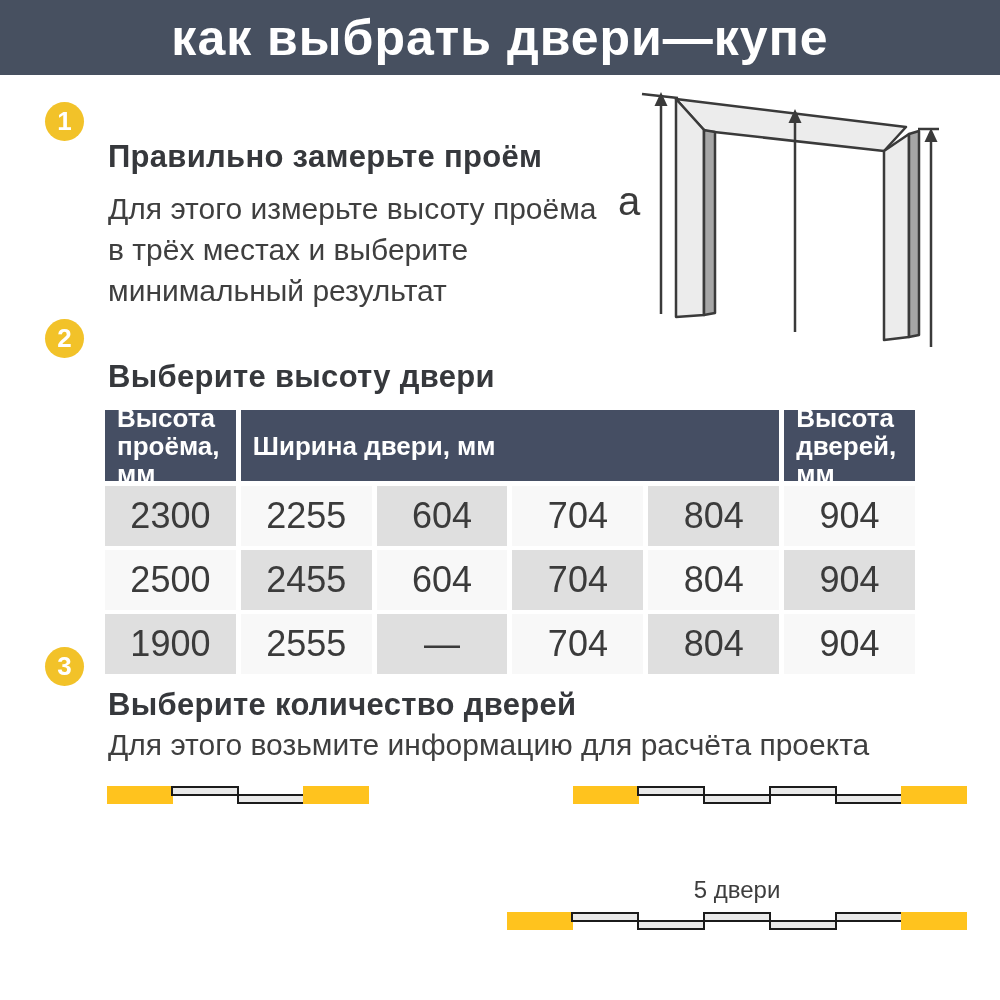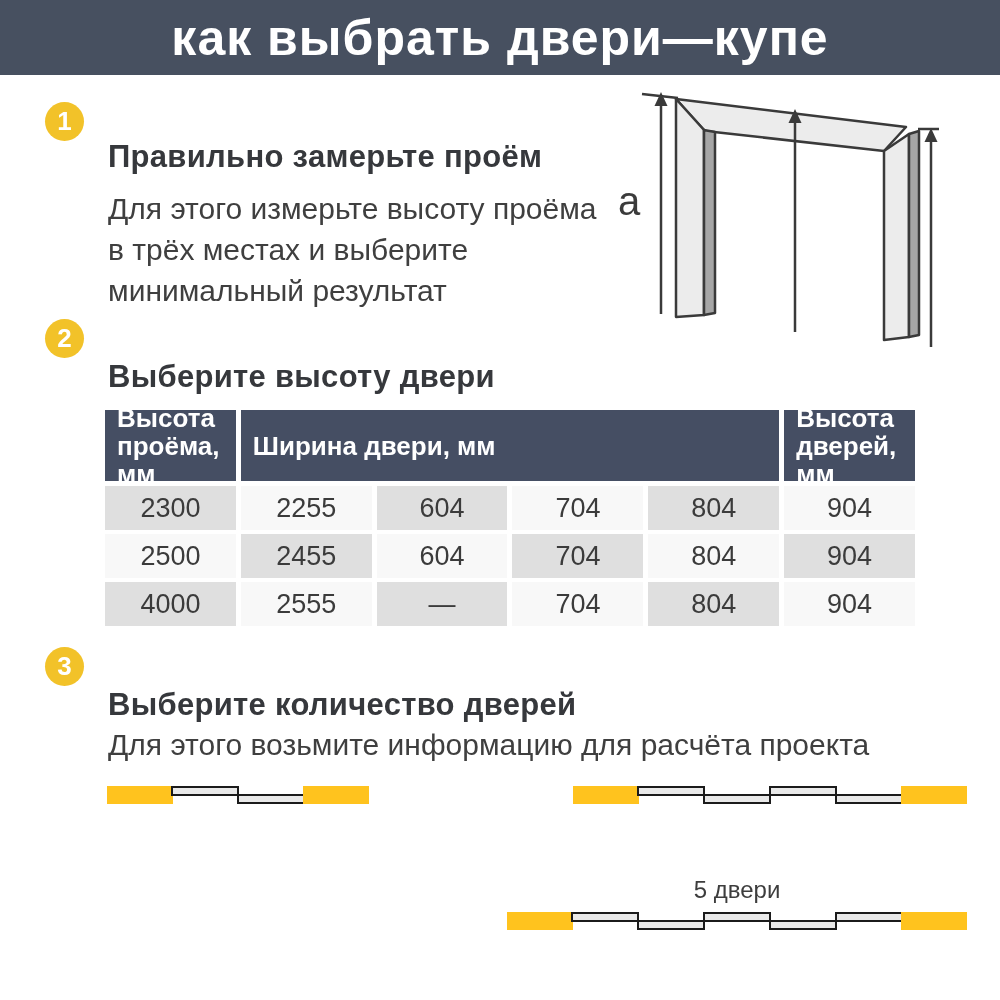--- a/index.html
+++ b/index.html
@@ -27,22 +27,22 @@
   
   .doorway{position:absolute;left:618px;top:85px;width:380px;height:285px;}
 
   
   .dtable{position:absolute;left:105px;top:410px;width:810px;}
   .thead{display:grid;grid-template-columns:repeat(6,1fr);column-gap:5px;}
   .th{background:#454e63;color:#ffffff;font-weight:bold;font-size:26px;line-height:28px;
       height:71px;display:flex;align-items:center;padding-left:12px;box-sizing:border-box;}
   .th.span4{grid-column:span 4;}
   .tbody{margin-top:5px;display:grid;grid-template-columns:repeat(6,1fr);gap:4px 5px;}
-  .cell{height:44px;display:flex;align-items:center;justify-content:center;
-        font-size:27px;color:#3b3b3b;background:#f8f8f8;}
+  .cell{height:60px;display:flex;align-items:center;justify-content:center;
+        font-size:36px;color:#3b3b3b;background:#f8f8f8;}
   .cell.shade{background:#dfdfdf;}
 
   
   .diagram{position:absolute;text-align:center;}
   #diag0{left:107px;top:786px;width:262px;}
   #diag1{left:573px;top:786px;width:394px;}
   #diag2{left:110px;top:877px;width:328px;}
   #diag3{left:507px;top:877px;width:460px;}
   .dlabel{font-size:24px;line-height:26px;color:#3d3d3d;margin-bottom:9px;}
   .track{display:flex;align-items:flex-start;height:19px;}
@@ -107,21 +107,21 @@
         <div class="cell shade">604</div>
         <div class="cell">704</div>
         <div class="cell shade">804</div>
         <div class="cell">904</div>
         <div class="cell">2500</div>
         <div class="cell shade">2455</div>
         <div class="cell">604</div>
         <div class="cell shade">704</div>
         <div class="cell">804</div>
         <div class="cell shade">904</div>
-        <div class="cell shade">4000</div>
+        <div class="cell shade">1900</div>
         <div class="cell">2555</div>
         <div class="cell shade">—</div>
         <div class="cell">704</div>
         <div class="cell shade">804</div>
         <div class="cell">904</div>
       </div>
   </div>
 
   <div class="badge" id="badge3">
     <span>3</span>

